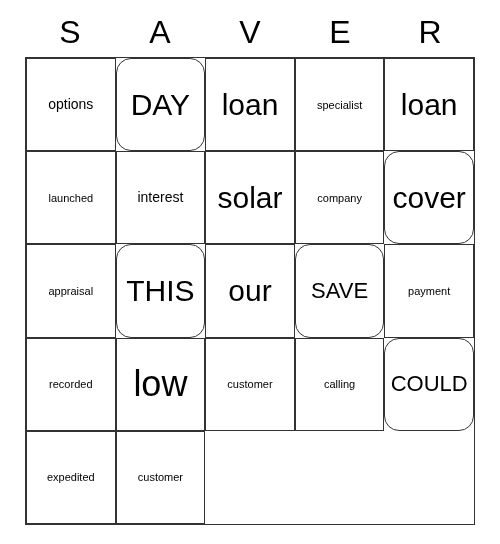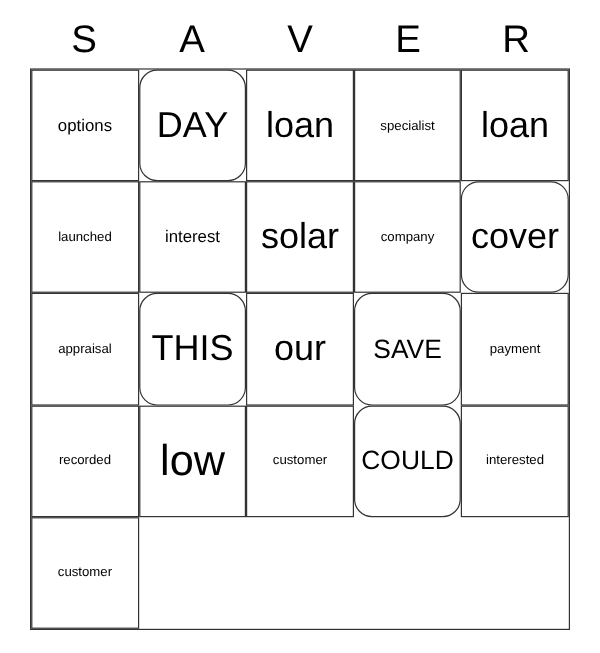--- a/index.html
+++ b/index.html
@@ -105,16 +105,17 @@
     <div class="bingo-cell size-small weight-normal">company</div>
     <div class="bingo-cell size-xlarge weight-bold">cover</div>
     <div class="bingo-cell size-small weight-normal">appraisal</div>
     <div class="bingo-cell size-xlarge weight-bold">THIS</div>
     <div class="bingo-cell size-xlarge weight-normal">our</div>
     <div class="bingo-cell size-large weight-bold">SAVE</div>
     <div class="bingo-cell size-small weight-normal">payment</div>
     <div class="bingo-cell size-small weight-normal">recorded</div>
     <div class="bingo-cell size-xxlarge weight-normal">low</div>
     <div class="bingo-cell size-small weight-normal">customer</div>
+    <div class="bingo-cell size-small weight-normal">calling</div>
     <div class="bingo-cell size-large weight-bold">COULD</div>
-    <div class="bingo-cell size-small weight-normal">interested</div>
+    <div class="bingo-cell size-small weight-normal">expedited</div>
     <div class="bingo-cell size-small weight-normal">customer</div>
   </div>
 
 </body></html>

